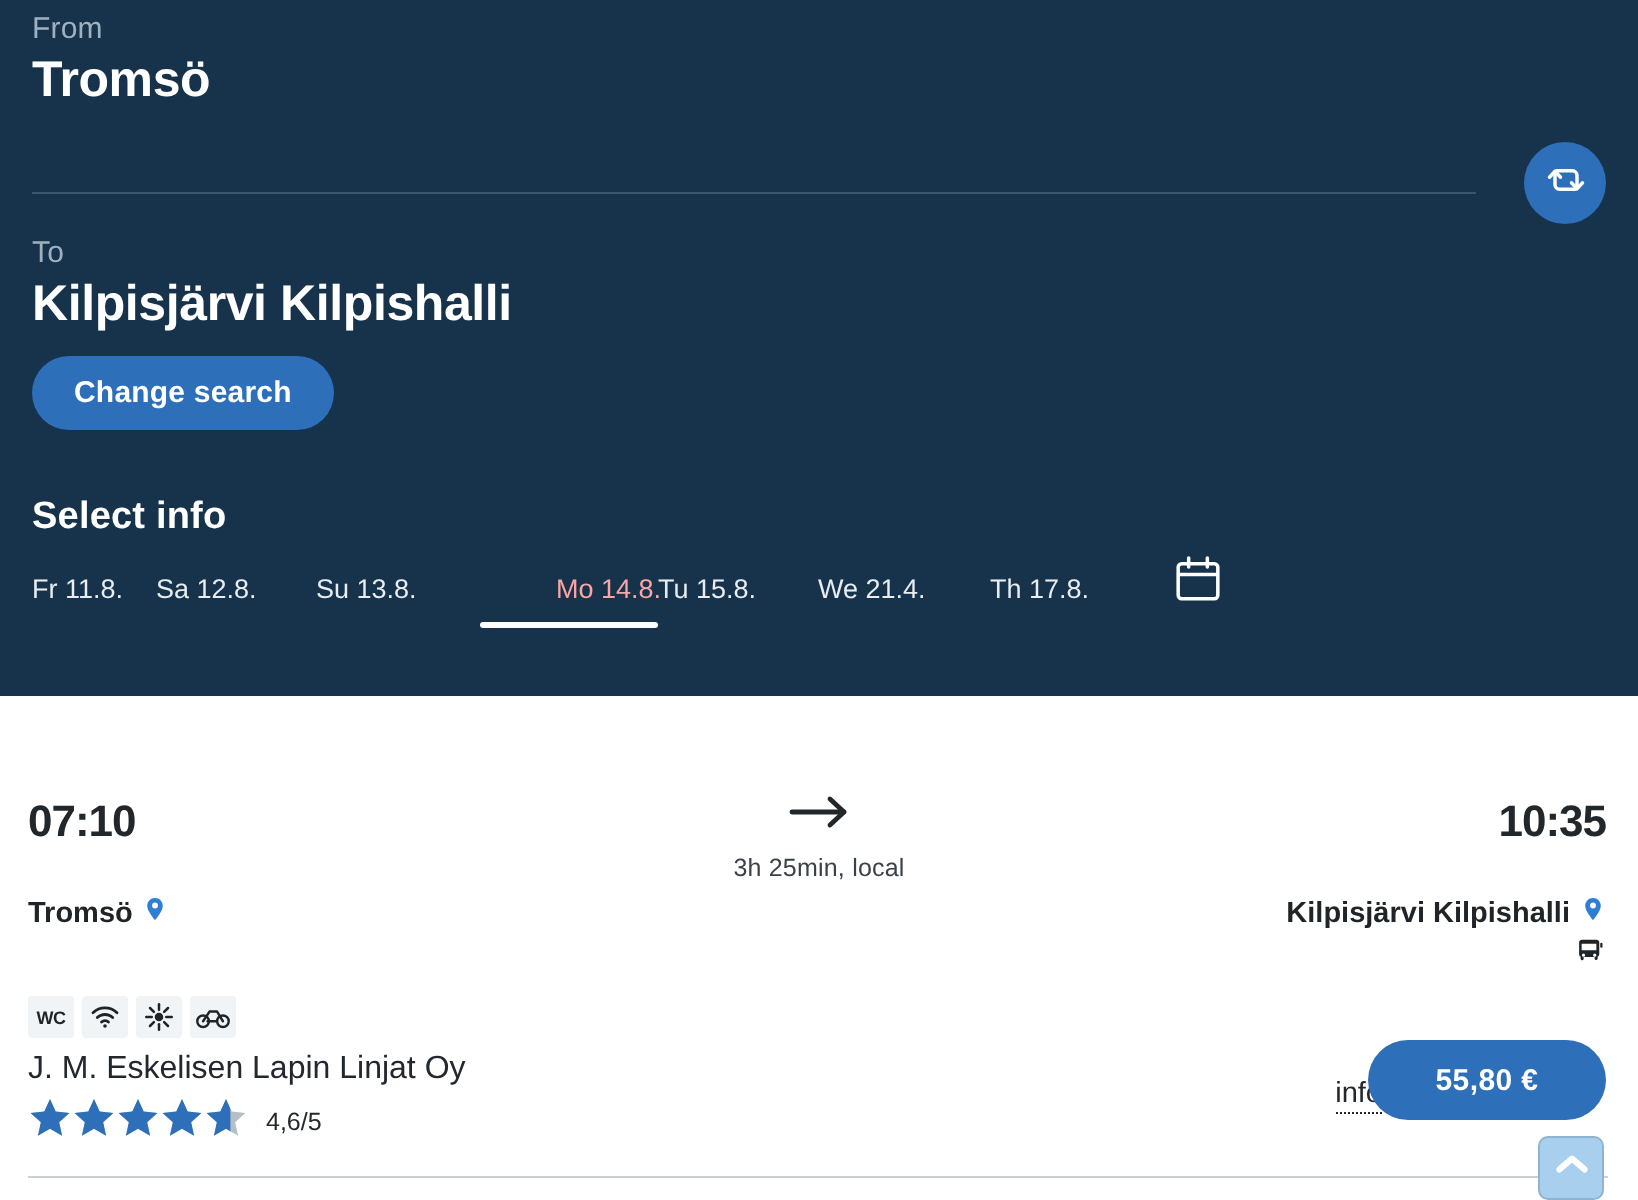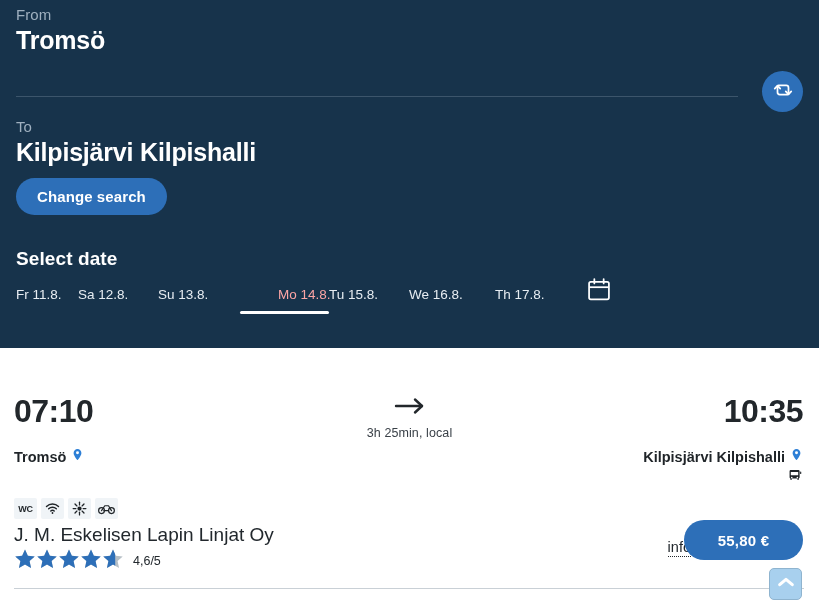--- a/index.html
+++ b/index.html
@@ -105,21 +105,21 @@
     width: 819px; height: 252px;
     background: #ffffff;
   }
   .result-divider {
     position: absolute; left: 14px; top: 240px;
     width: 790px; height: 1px; background: #c9d0d6;
   }
 
   .time-big {
     position: absolute;
-    font-size: 32px; font-weight: bold;
+    font-size: 22px; font-weight: bold;
     color: #22272b;
     letter-spacing: -.5px;
     line-height: 38px;
   }
   .time-dep { left: 14px; top: 44px; }
   .time-arr { right: 16px; top: 44px; text-align: right; }
 
   .stop-name {
     position: absolute;
     font-size: 14.5px; font-weight: bold; color: #1f2428;
@@ -159,21 +159,21 @@
     display: flex; align-items: center; justify-content: center;
     cursor: pointer;
   }
   .amenity .wc-text {
     font-size: 9px; font-weight: bold; color: #1f2428;
     letter-spacing: -.2px;
   }
 
   .operator {
     position: absolute; left: 14px; top: 178px;
-    font-size: 19px; color: #22282d; line-height: 18px;
+    font-size: 16px; color: #22282d; line-height: 18px;
   }
 
   .rating-row {
     position: absolute; left: 14px; top: 200px;
     display: flex; align-items: flex-end; gap: 6px;
   }
   .stars { display: flex; align-items: center; }
   .rating-value {
     font-size: 12.5px; color: #22282d; margin-left: 3px; margin-bottom: 2px;
   }
@@ -233,30 +233,30 @@
       </span>
     </button>
 
     <div class="field-block to-block">
       <div class="field-label">To</div>
       <div class="field-value">Kilpisjärvi Kilpishalli</div>
     </div>
 
     <button class="change-search-button">Change search</button>
 
-    <div class="select-date-title">Select date</div>
+    <div class="select-date-title">Select info</div>
 
     <div class="date-strip">
 
       <button class="date-chip" style="position: absolute; left: 0px;">Fr 11.8.</button>
         <button class="date-chip" style="position: absolute; left: 62px;">Sa 12.8.</button>
         <button class="date-chip" style="position: absolute; left: 142px;">Su 13.8.</button>
         <button class="date-chip selected" style="position: absolute; left: 222px;">Mo 14.8.</button>
         <button class="date-chip" style="position: absolute; left: 313px;">Tu 15.8.</button>
-        <button class="date-chip" style="position: absolute; left: 393px;">We 16.8.</button>
+        <button class="date-chip" style="position: absolute; left: 393px;">We 21.4.</button>
         <button class="date-chip" style="position: absolute; left: 479px;">Th 17.8.</button>
         <button class="calendar-button" style="position: absolute; left: 569px;">
         <span>
           <svg width="28" height="28" viewBox="0 0 24 24" fill="none" stroke="#ffffff" stroke-width="1.5">
             <rect x="3.5" y="5" width="17" height="15" rx="1.5"></rect>
             <line x1="3.5" y1="9.6" x2="20.5" y2="9.6"></line>
             <line x1="8" y1="2.6" x2="8" y2="6.4" stroke-linecap="round"></line>
             <line x1="16" y1="2.6" x2="16" y2="6.4" stroke-linecap="round"></line>
           </svg>
         </span>

